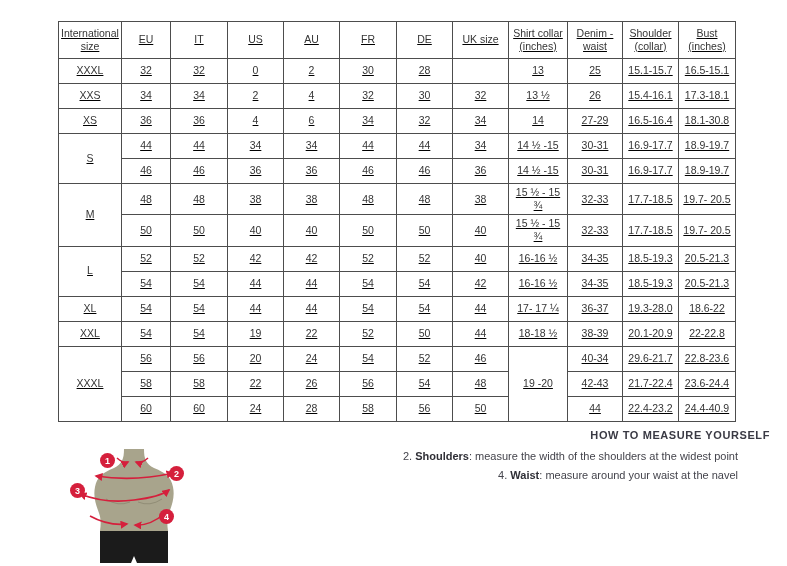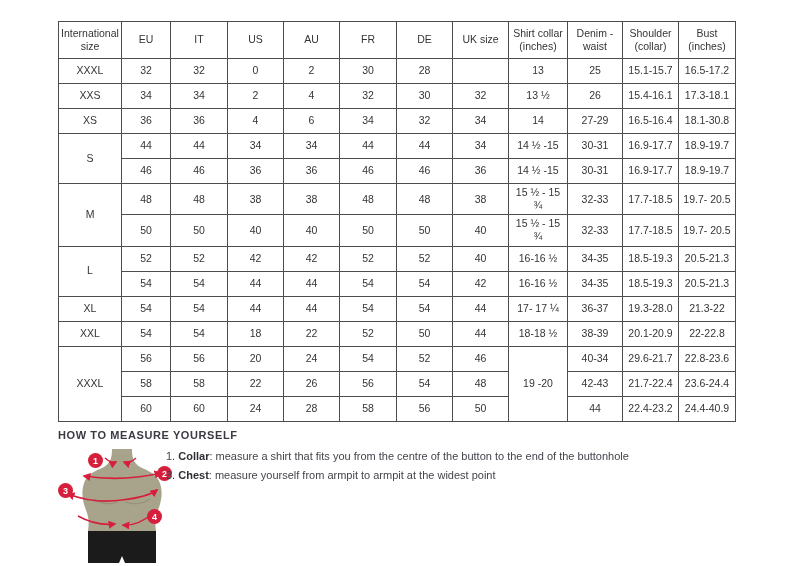--- a/index.html
+++ b/index.html
@@ -1,32 +1,32 @@
 <!DOCTYPE html>
 <html style="--accent: #d51f3c; --torso: #a8a48c; --shorts: #1b1b1b; --border: #4d4d4d;"><head>
 <meta charset="utf-8">
 <style>
   * { margin: 0; padding: 0; box-sizing: border-box; }
   html, body { width: 787px; height: 566px; background: #ffffff; overflow: hidden;
     font-family: "Liberation Sans", sans-serif; }
 
   
-  .table-wrap { position: absolute; left: 58px; top: 21px; }
+  .table-wrap { position: absolute; left: 58px; top: 21px; text-decoration: underline; }
   table.size-chart { border-collapse: collapse; table-layout: fixed; }
   .size-chart th, .size-chart td {
     border: 1px solid var(--border, #4d4d4d);
     text-align: center; vertical-align: middle;
     font-size: 10.5px; color: #343434; font-weight: 400;
     padding: 2px 2px; background: #fff; line-height: 1.25;
   }
   .size-chart thead th { height: 37px; }
   .size-chart tbody td { height: 25px; }
 
   
-  .measure { position: absolute; left: 58px; top: 429px; width: 700px; }
+  .measure { position: absolute; left: 70px; top: 429px; width: 700px; text-align: right; }
   .measure-heading { font-size: 11px; font-weight: 700; color: #3a3a44;
     letter-spacing: 0.6px; }
   .figure-wrap { position: absolute; left: 2px; top: 18px; width: 125px; height: 119px; }
   .figure-wrap svg { display: block; overflow: visible; }
   .badge { position: absolute; width: 15px; height: 15px; border-radius: 50%;
     background: var(--accent, #d51f3c); color: #fff; font-size: 9px; font-weight: 700;
     display: flex; align-items: center; justify-content: center; }
   .steps { position: absolute; left: 108px; top: 18px; width: 560px; }
   .step-line { font-size: 11px; color: #44444c; line-height: 18.5px;
     white-space: nowrap; }
@@ -78,21 +78,21 @@
           <td>32</td>
           <td>32</td>
           <td>0</td>
           <td>2</td>
           <td>30</td>
           <td>28</td>
           <td></td>
           <td>13</td>
           <td>25</td>
           <td>15.1-15.7</td>
-          <td>16.5-17.2</td>
+          <td>16.5-15.1</td>
         </tr>
         <tr>
           <td>XXS</td>
           <td>34</td>
           <td>34</td>
           <td>2</td>
           <td>4</td>
           <td>32</td>
           <td>30</td>
           <td>32</td>
@@ -201,27 +201,27 @@
           <td>54</td>
           <td>54</td>
           <td>44</td>
           <td>44</td>
           <td>54</td>
           <td>54</td>
           <td>44</td>
           <td>17- 17 ¼</td>
           <td>36-37</td>
           <td>19.3-28.0</td>
-          <td>21.3-22</td>
+          <td>18.6-22</td>
         </tr>
         <tr>
           <td>XXL</td>
           <td>54</td>
           <td>54</td>
-          <td>18</td>
+          <td>19</td>
           <td>22</td>
           <td>52</td>
           <td>50</td>
           <td>44</td>
           <td>18-18 ½</td>
           <td>38-39</td>
           <td>20.1-20.9</td>
           <td>22-22.8</td>
         </tr>
         <tr>
@@ -304,16 +304,16 @@
       <path class="meas" d="M18,69 Q36,79 55,77" marker-end="url(#arr)"></path>
       <path class="meas" d="M92,67 Q78,79 63,78" marker-end="url(#arr)"></path>
     </svg>
     <div class="badge" style="left:28px; top:6px;">1</div>
     <div class="badge" style="left:97px; top:19px;">2</div>
     <div class="badge" style="left:-2px; top:36px;">3</div>
     <div class="badge" style="left:87px; top:62px;">4</div>
   </div>
 
   <div class="steps" id="steps-list">
-      <div class="step-line"><span>1. </span><b>Collar</b><span>: measure a shirt that fits you from the centre of the button to the end of the buttonhole</span></div>
-      <div class="step-line"><span>3. </span><b>Chest</b><span>: measure yourself from armpit to armpit at the widest point</span></div>
+      <div class="step-line"><span>2. </span><b>Shoulders</b><span>: measure the width of the shoulders at the widest point</span></div>
+      <div class="step-line"><span>4. </span><b>Waist</b><span>: measure around your waist at the navel</span></div>
     </div>
 </div>
 
 </body></html>

